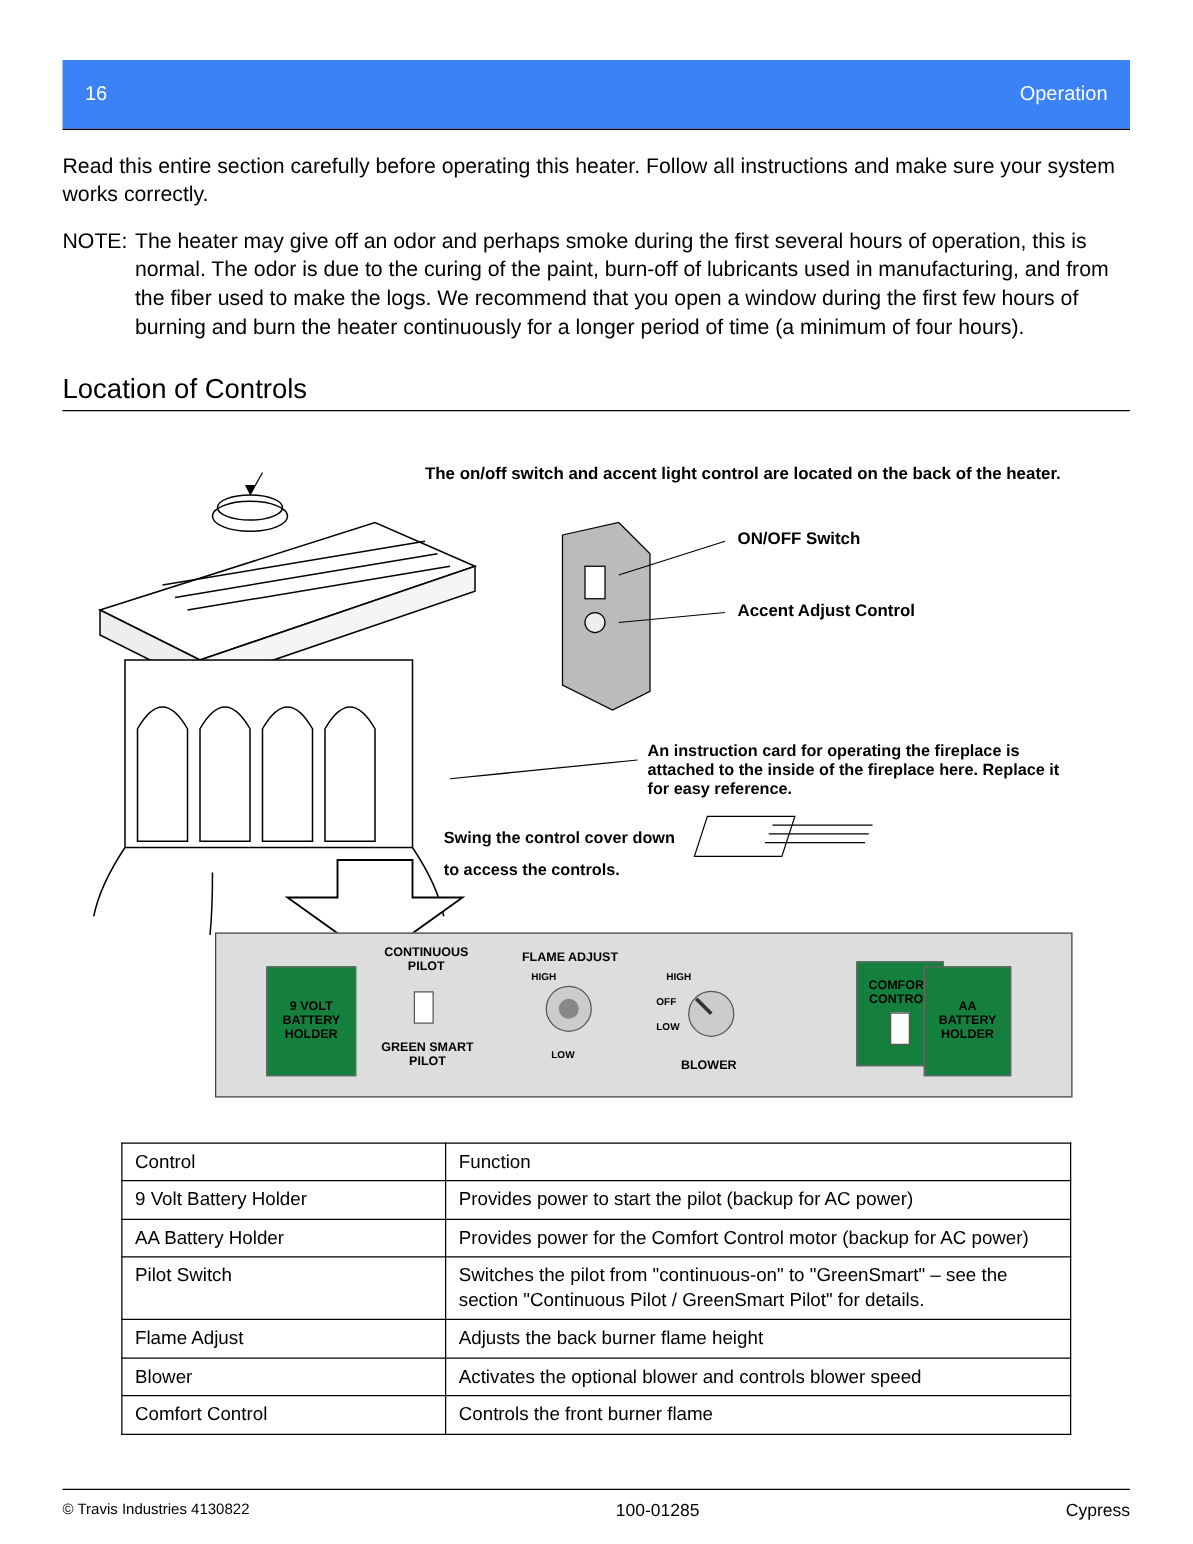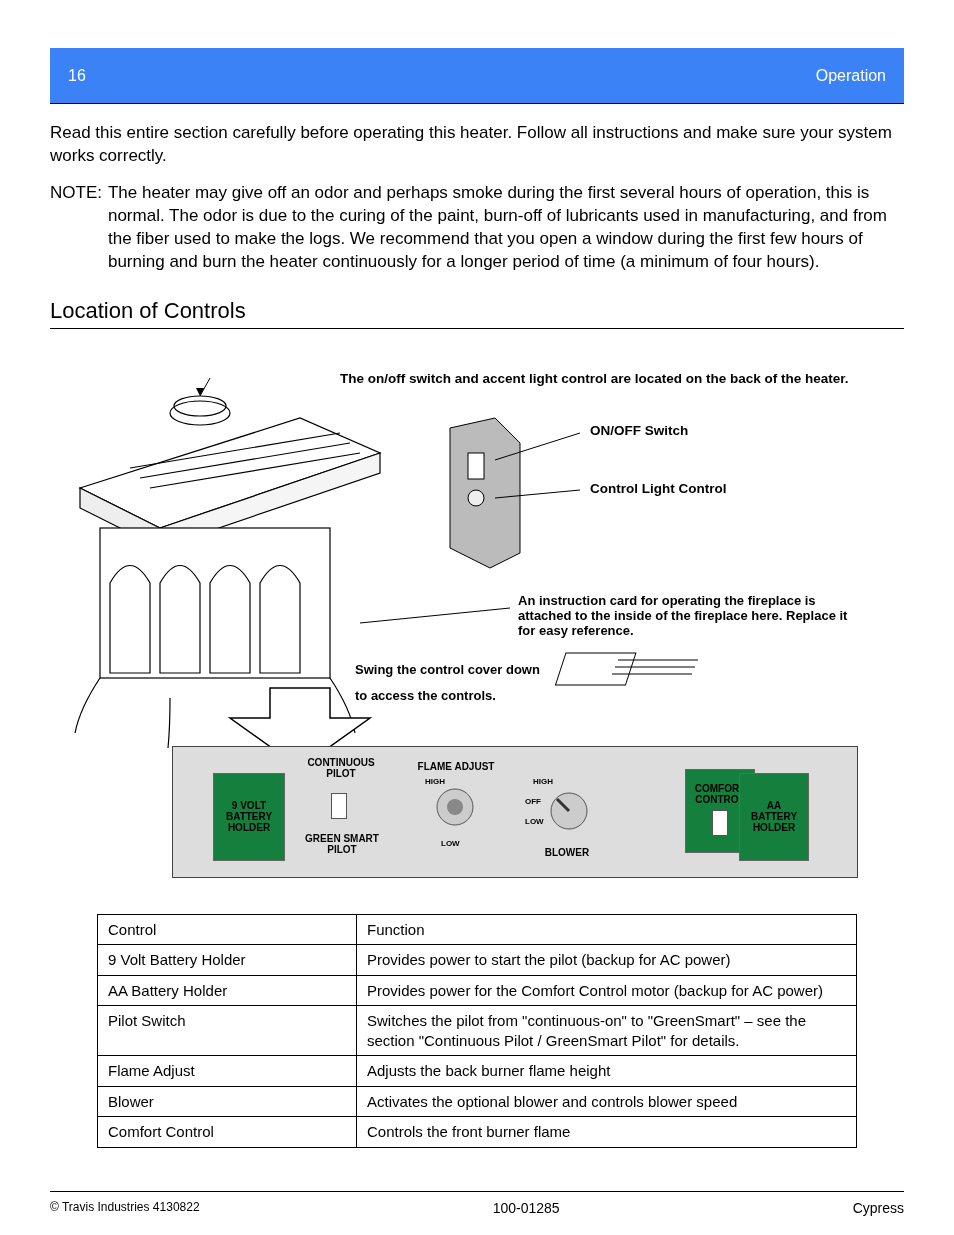--- a/index.html
+++ b/index.html
@@ -96,21 +96,21 @@
         <line x1="562" y1="326" x2="642" y2="326"></line>
       </g>
 
       <g stroke="#000" stroke-width="1.5" fill="#fff">
         <polygon points="220,340 280,340 280,370 320,370 250,420 180,370 220,370"></polygon>
       </g>
     </svg>
 
     <div class="callout" style="left:290px;top:23px;width:560px">The on/off switch and accent light control are located on the back of the heater.</div>
     <div class="callout" style="left:540px;top:75px">ON/OFF Switch</div>
-    <div class="callout" style="left:540px;top:133px">Control Light Control</div>
+    <div class="callout" style="left:540px;top:133px">Accent Adjust Control</div>
     <div class="callout callout-plain" style="left:468px;top:245px;width:340px;font-weight:bold;font-size:13px">An instruction card for operating the fireplace is attached to the inside of the fireplace here. Replace it for easy reference.</div>
     <div class="callout" style="left:305px;top:314px;font-weight:bold;font-size:13px">Swing the control cover down</div>
     <div class="callout" style="left:305px;top:340px;font-weight:bold;font-size:13px">to access the controls.</div>
 
     <div class="panel">
       <div class="panel-box" style="left:40px;top:26px;width:62px;height:78px">
         <span style="white-space:pre-line">9 VOLT
 BATTERY
 HOLDER</span>
       </div>

